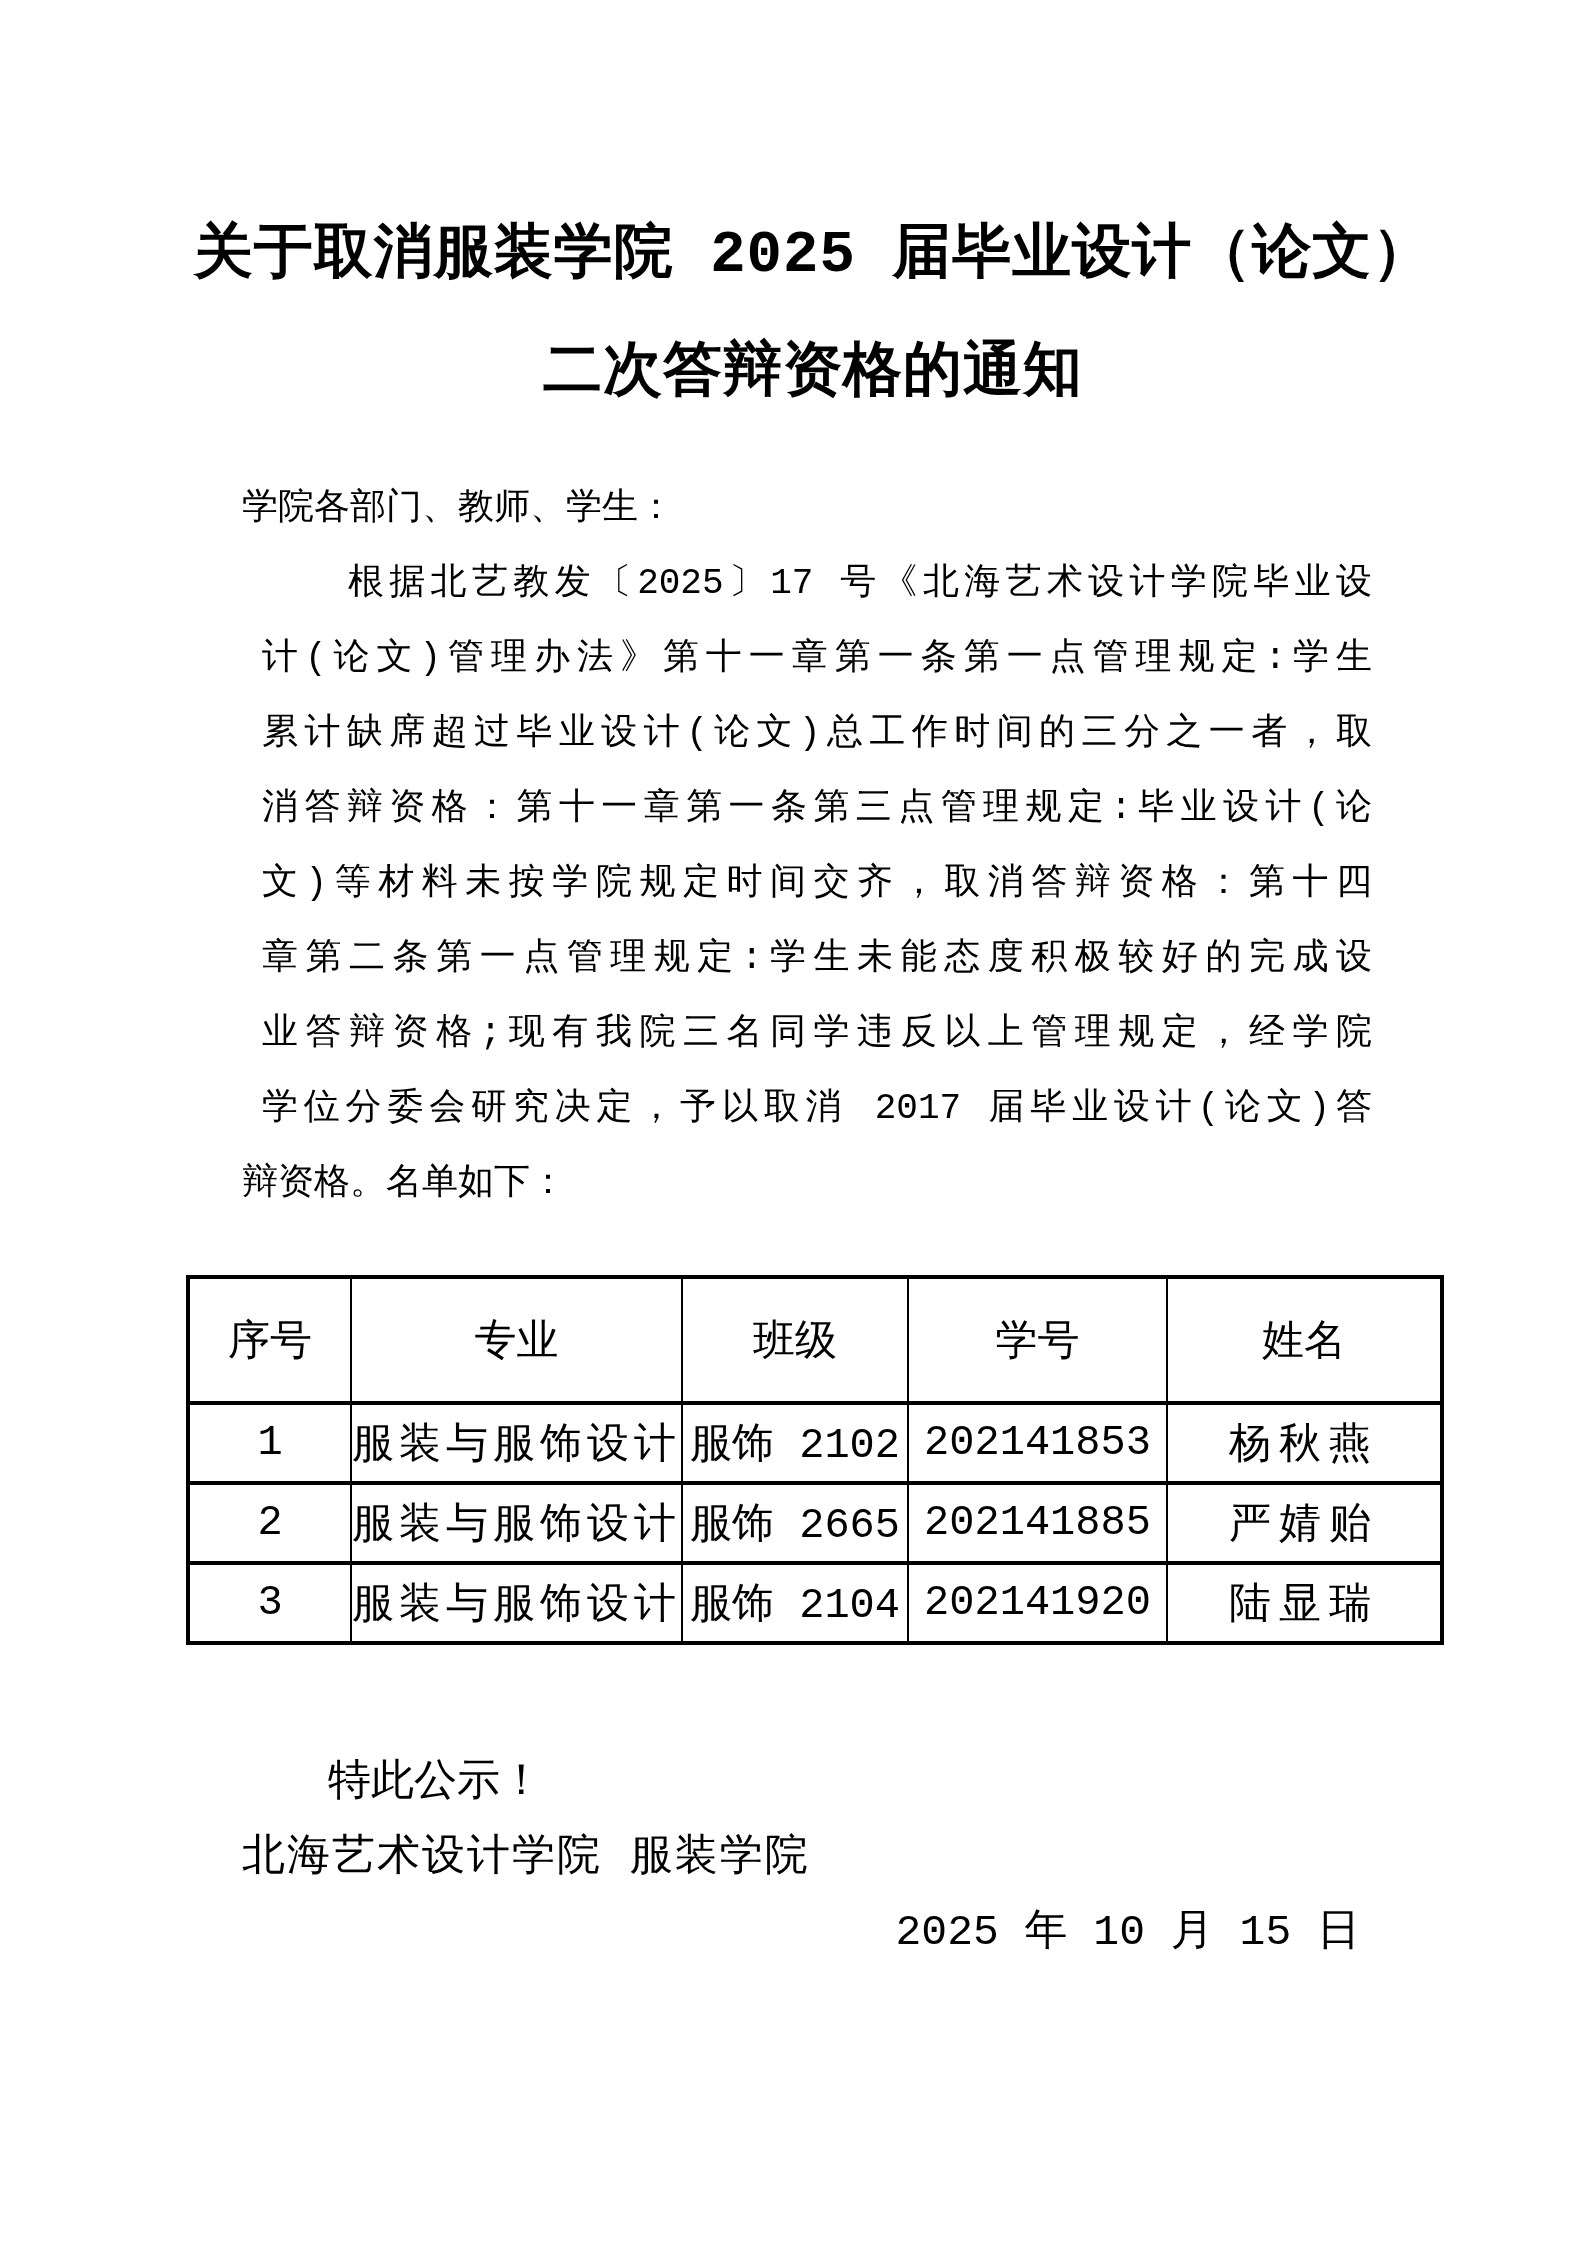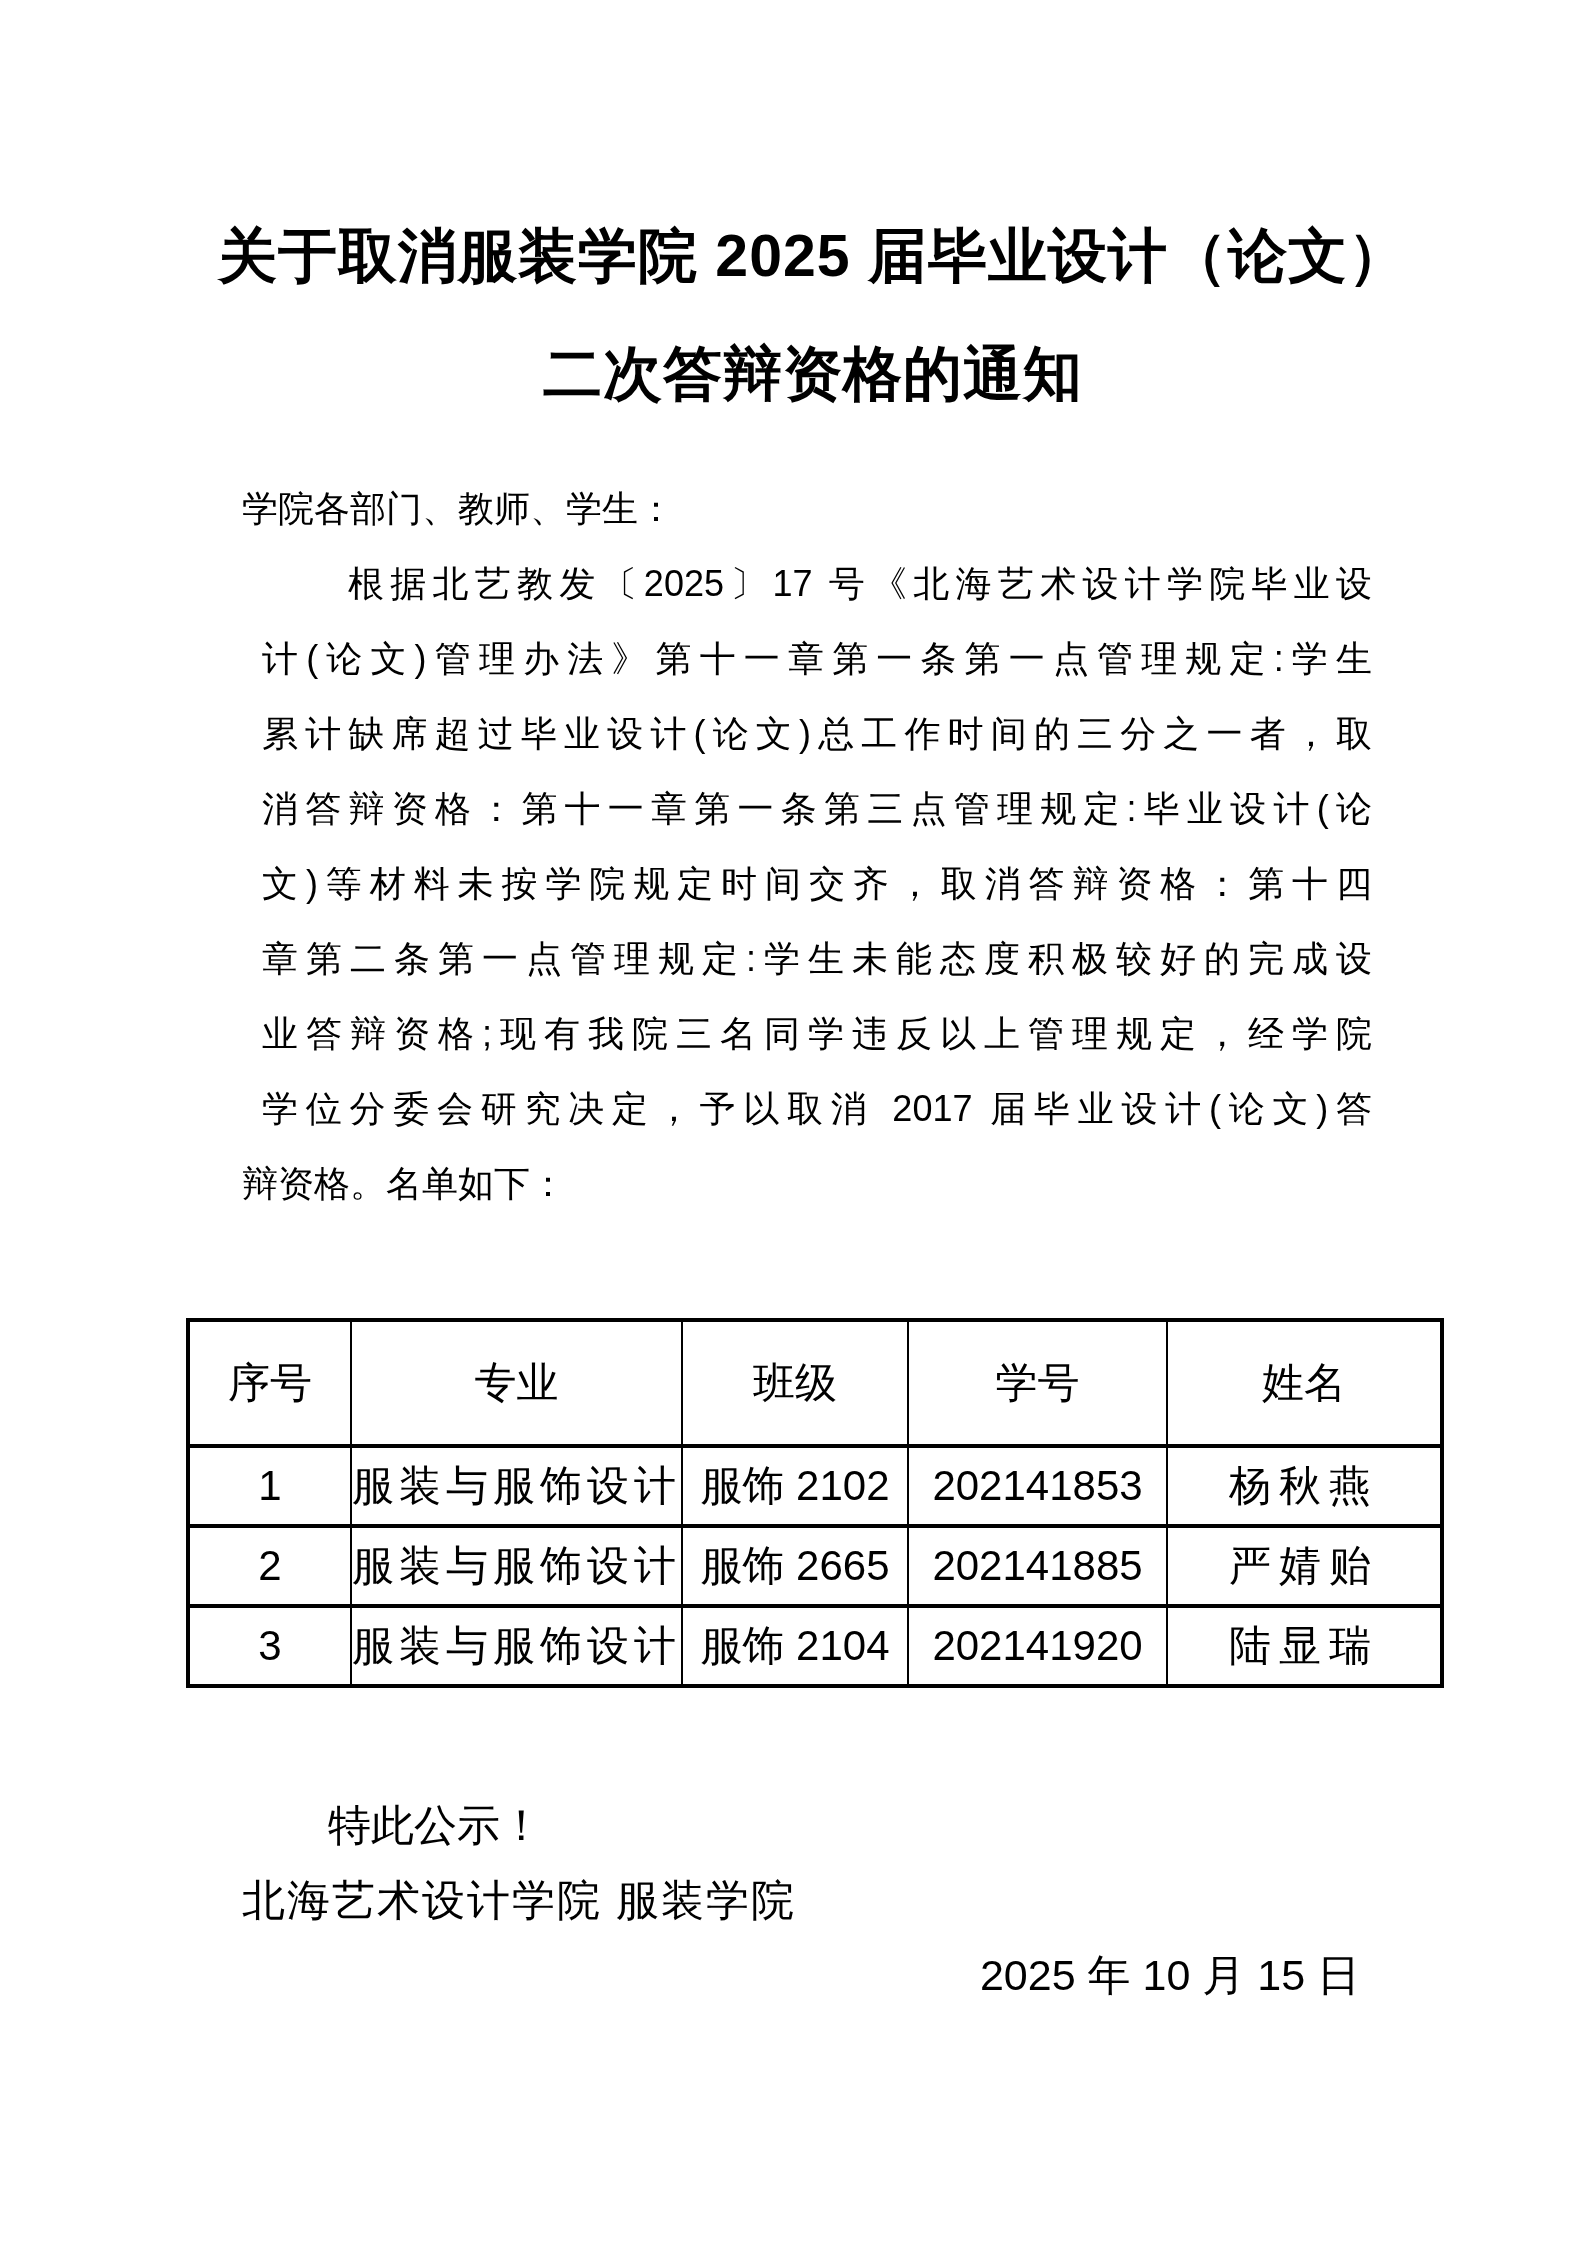--- a/index.html
+++ b/index.html
@@ -7,21 +7,21 @@
     padding: 0;
     background: #e8e8e8;
   }
   .page {
     position: relative;
     width: 1587px;
     height: 2245px;
     margin: 0 auto;
     background: #ffffff;
     color: #000000;
-    font-family: Liberation Sans, sans-serif;
+    font-family: Liberation Mono, monospace;
     overflow: hidden;
   }
   .content {
     padding: 197px 147px 0 186px; 
   }
 
   
   .title-block {
     text-align: center;
   }
@@ -50,21 +50,21 @@
     text-justify: inter-character;
     white-space: normal;
     margin-left: 20px;
   }
   .bl.indent {
     padding-left: 86px;
   }
 
   
   .roster-table {
-    margin-top: 97px;
+    margin-top: 54px;
     width: 1254px;
     border-collapse: collapse;
     table-layout: fixed;
     border: 4px solid #000000;
   }
   .roster-table th,
   .roster-table td {
     border-left: 2px solid #000000;
     border-right: 2px solid #000000;
     border-top: 4px solid #000000;

